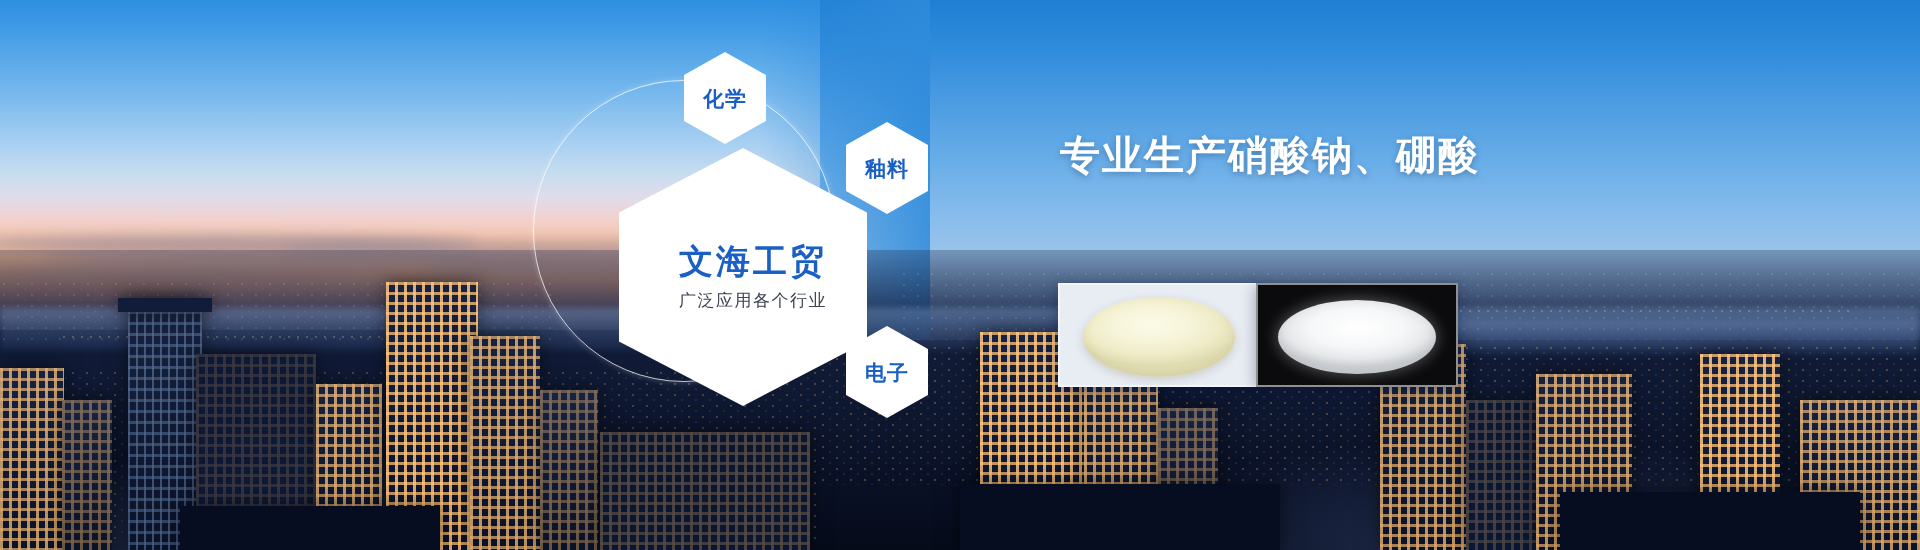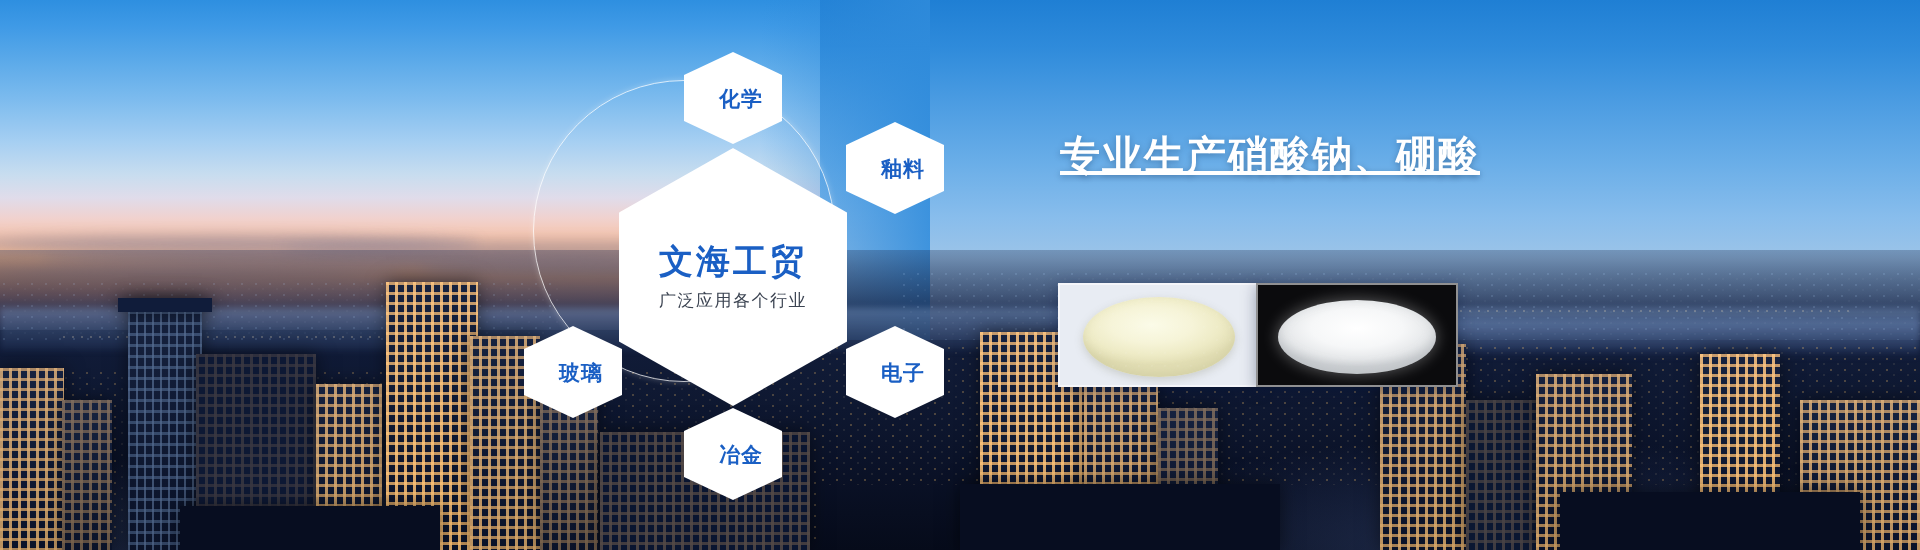--- a/index.html
+++ b/index.html
@@ -145,44 +145,44 @@
   .hex{
     position:absolute;
     background:#ffffff;
     -webkit-clip-path:polygon(50% 0%,100% 25%,100% 75%,50% 100%,0% 75%,0% 25%);
     clip-path:polygon(50% 0%,100% 25%,100% 75%,50% 100%,0% 75%,0% 25%);
     display:flex;align-items:center;justify-content:center;
     text-align:center;
   }
   .hex.small{
     width:82px;height:92px;
-    font-size:21px;font-weight:bold;color:#1a5fc4;letter-spacing:1px;padding-left:16px;
+    font-size:21px;font-weight:bold;color:#1a5fc4;letter-spacing:1px;
   }
   .hex.small span{display:block;line-height:1;}
 
   .hex.center{
     width:228px;height:258px;
     flex-direction:column;
     box-shadow:0 4px 26px rgba(12,40,90,.28);
+    padding-left:20px;
   }
   .center-title{
     font-size:34px;font-weight:bold;color:#1a5fc4;letter-spacing:3px;
     line-height:1.1;margin-bottom:10px;
   }
   .center-sub{
     font-size:17px;color:#3c4452;letter-spacing:1.5px;line-height:1.2;
   }
 
   
   .headline{
     position:absolute;left:1060px;top:128px;
     font-size:40px;font-weight:bold;color:#ffffff;
     letter-spacing:2px;white-space:nowrap;
     text-shadow:0 2px 6px rgba(10,40,80,.35);
-    text-decoration:underline;
   }
   .subline-en{
     position:absolute;left:1062px;top:178px;
     font-size:16px;color:#eef5fb;letter-spacing:.1px;white-space:nowrap;
     text-shadow:0 1px 3px rgba(10,40,80,.3);
   }
   .subline-cn{
     position:absolute;left:1062px;top:210px;
     font-size:21px;color:#f2f8fd;letter-spacing:4px;white-space:nowrap;
     font-style:italic;
@@ -335,27 +335,21 @@
   </div>
 
   <div class="hex small" style="left:846px;top:122px;">
     <span>釉料</span>
   </div>
 
   <div class="hex small" style="left:846px;top:326px;">
     <span>电子</span>
   </div>
 
-  <div class="hex small" style="left:684px;top:408px;">
-    <span>冶金</span>
-  </div>
-
-  <div class="hex small" style="left:524px;top:326px;">
-    <span>玻璃</span>
-  </div>
+
 
 
   <div class="hex center" style="left:619px;top:148px;">
     <div class="center-title">文海工贸</div>
     <div class="center-sub">广泛应用各个行业</div>
   </div>
 
   <div class="headline">专业生产硝酸钠、硼酸</div>
 
   <div class="photo photo-a">

